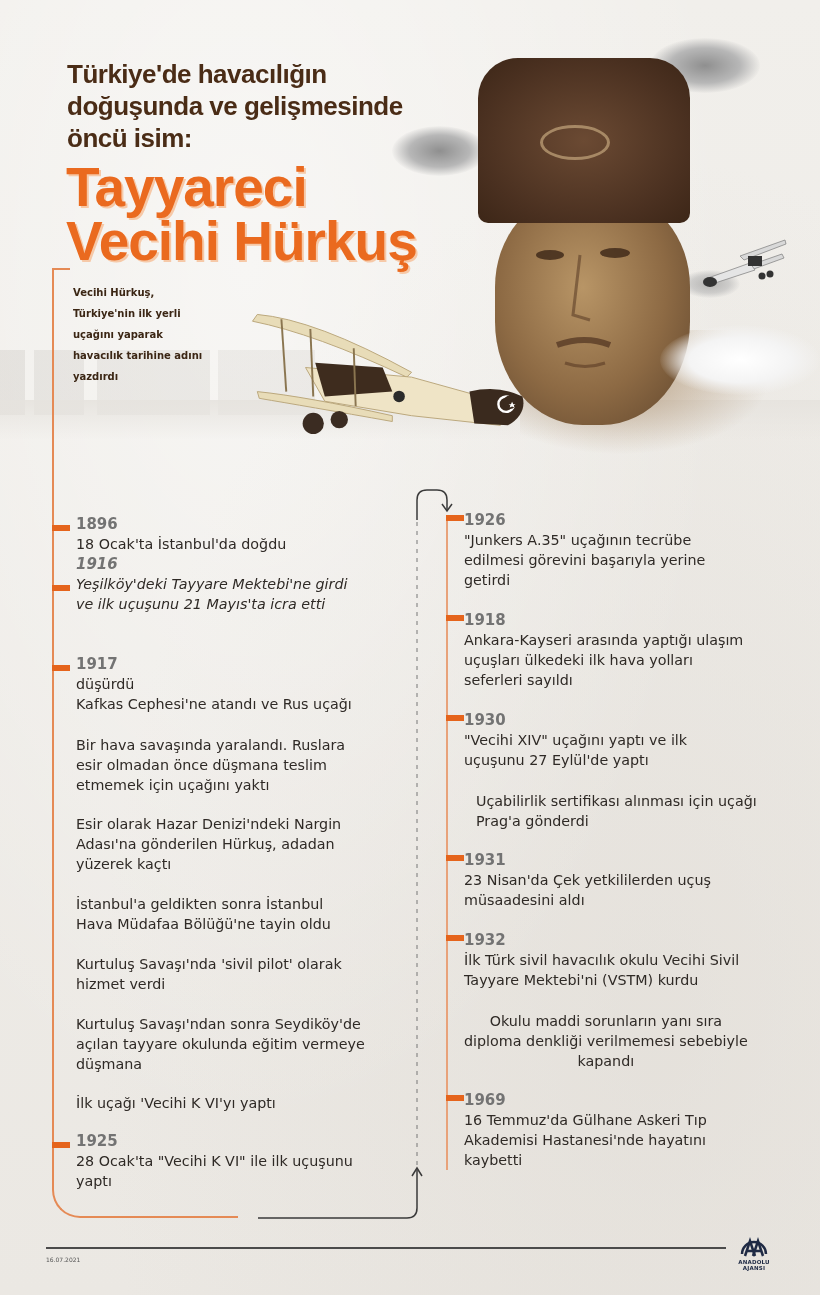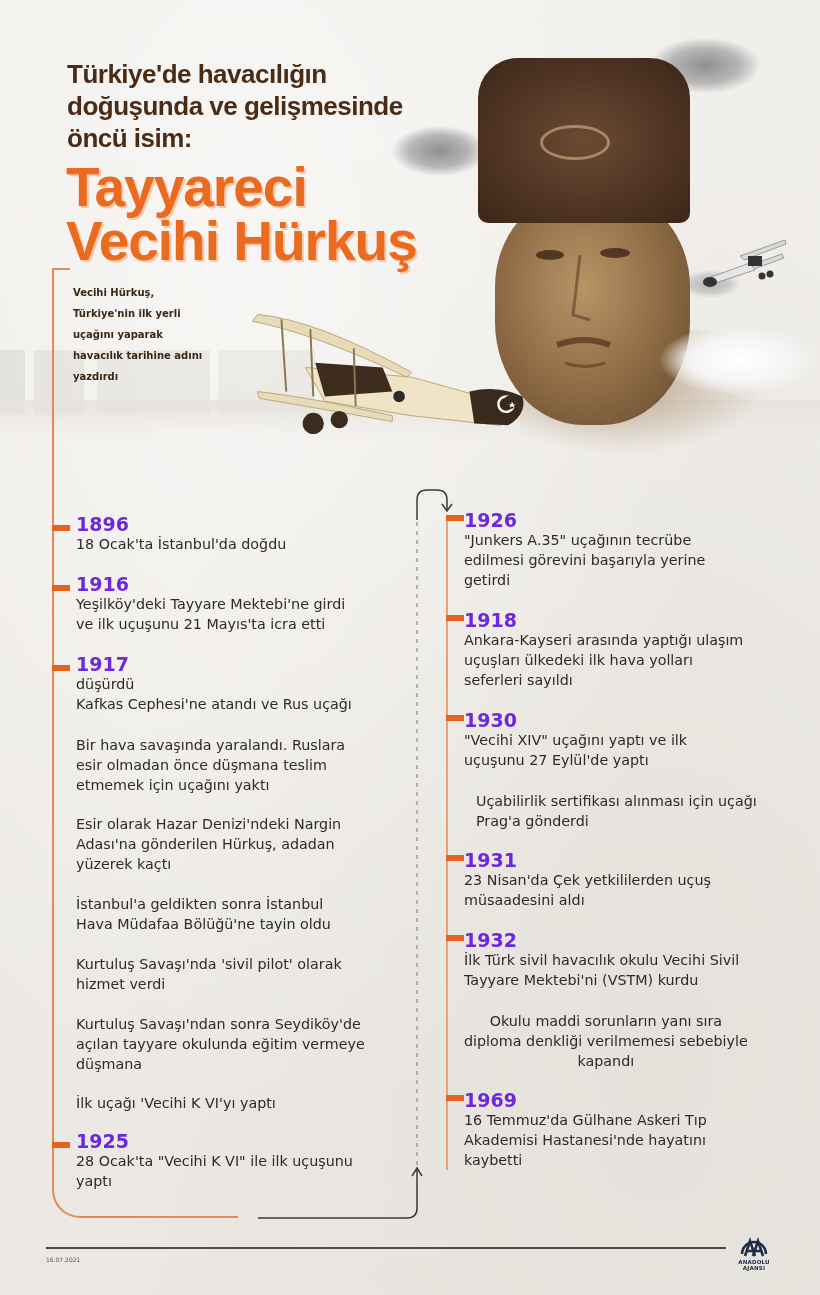--- a/index.html
+++ b/index.html
@@ -99,21 +99,21 @@
   .tl-right {
     position: absolute; left: 446px; top: 515px; width: 2px; height: 655px;
     background: #e8a27a;
   }
 
   
   .entry { position: absolute; }
   .entry .year {
     display: block;
     font-family: "DejaVu Sans", sans-serif; font-weight: 700;
-    font-size: 19px; line-height: 20px; color: #6d28d9;
+    font-size: 15px; line-height: 20px; color: #737373;
   }
   .entry .txt {
     display: block;
     font-family: "DejaVu Sans", sans-serif;
     font-size: 14.3px; line-height: 20px; color: #2f2a26;
     white-space: nowrap;
   }
   .entry .txt span { display: block; }
   .tick {
     position: absolute; width: 18px; height: 6px; background: #e5641c;
@@ -221,21 +221,21 @@
 
 <div class="tick" style="left:52px;top:525px;"></div>
 <div class="entry" style="left:76px;top:514px;">
   <span class="year">1896</span>
   <span class="txt">
     <span>18 Ocak'ta İstanbul'da doğdu</span>
   </span>
 </div>
 
 <div class="tick" style="left:52px;top:585px;"></div>
-<div class="entry" style="left:76px;top:574px;">
+<div class="entry" style="left:76px;top:554px;font-style:italic;">
   <span class="year">1916</span>
   <span class="txt">
     <span>Yeşilköy'deki Tayyare Mektebi'ne girdi</span>
     <span>ve ilk uçuşunu 21 Mayıs'ta icra etti</span>
   </span>
 </div>
 
 <div class="tick" style="left:52px;top:665px;"></div>
 <div class="entry" style="left:76px;top:654px;">
   <span class="year">1917</span>

